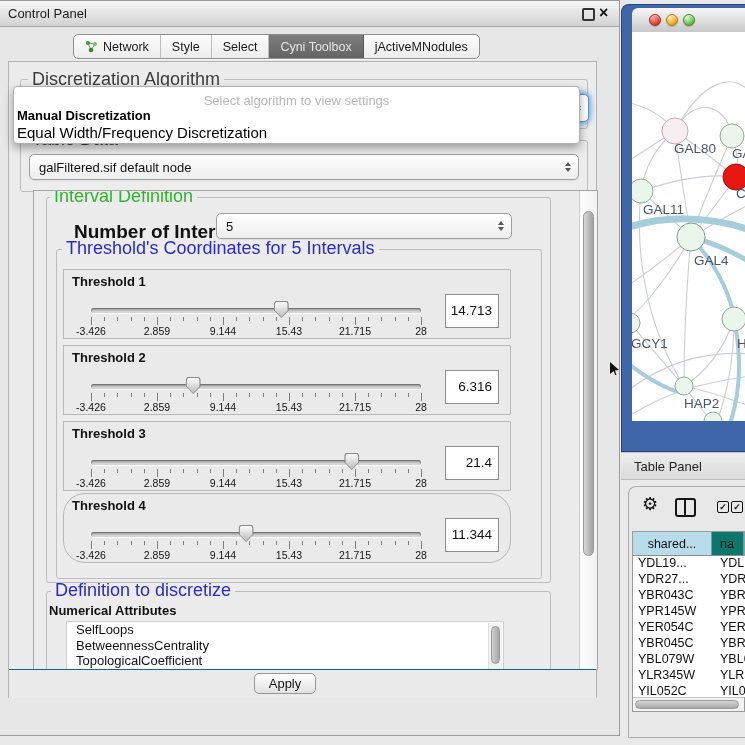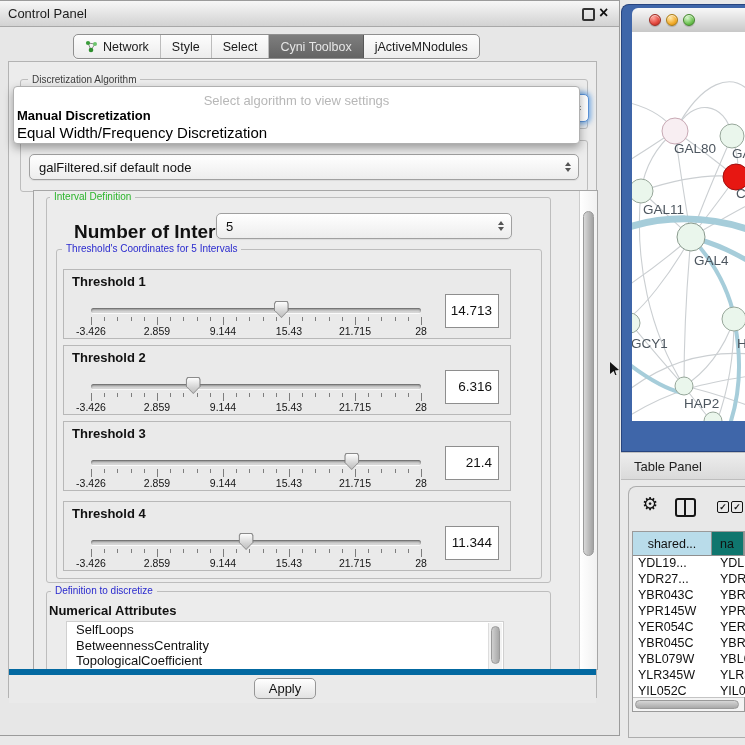--- a/index.html
+++ b/index.html
@@ -19,21 +19,21 @@
   .seg{display:flex;align-items:center;gap:5px;padding:0 11px;font-size:12.5px;color:#1a1a1a;border-right:1px solid #bcbcbc;white-space:nowrap;}
   .seg:last-child{border-right:none;}
   .seg.sel{background:linear-gradient(#7e7e7e,#646464);color:#e6e6e6;border-right-color:#575757;}
   #top-tabs{left:73px;top:33px;}
   #bottom-tabs{left:143px;top:703px;}
 
   
   #cp-content{left:8px;top:60px;width:589px;height:637px;border:1px solid #b3b3b3;background:#ececec;box-sizing:border-box;}
 
   .group{border:1px solid #bdbdbd;border-radius:3px;}
-  .group-title{font-size:10px;line-height:13px;background:#ececec;padding:0 4px;white-space:nowrap;}
+  .group-title{font-size:18px;line-height:13px;background:#ececec;padding:0 4px;white-space:nowrap;}
   .t-green{color:#2db52d;}
   .t-blue{color:#2a2ace;}
   .t-gray{color:#3c3c3c;}
 
   
   .combo{background:linear-gradient(#ffffff,#ededed);border:1px solid #a0a0a0;border-radius:5px;box-shadow:0 1px 1px rgba(0,0,0,.07);box-sizing:border-box;}
   .combo .val{position:absolute;left:9px;top:0;bottom:0;display:flex;align-items:center;font-size:13px;color:#111;}
   .spin{position:absolute;right:7px;top:50%;transform:translateY(-50%);display:flex;flex-direction:column;gap:2px;}
   .spin i{display:block;width:0;height:0;border-left:3.5px solid transparent;border-right:3.5px solid transparent;}
   .spin .up{border-bottom:4.5px solid #555;}
@@ -78,21 +78,21 @@
   .th-value{position:absolute;left:381px;top:24px;width:54px;height:34px;background:#fff;border:1px solid #8e8e8e;box-sizing:border-box;font-size:13.5px;color:#111;text-align:right;line-height:32px;padding-right:6px;}
 
   #attr-group{left:12px;top:400px;width:503px;height:106px;}
   #attr-title{left:17px;top:393px;}
   #attr-sub{left:15px;top:412px;font-size:13px;font-weight:bold;color:#111;}
   #attr-list{left:32px;top:430px;width:438px;height:50px;background:#fff;border:1px solid #d0d0d0;overflow:hidden;box-sizing:border-box;}
   .list-item{font-size:13px;color:#111;line-height:15.5px;padding-left:9px;white-space:nowrap;}
   #attr-vscroll{right:1px;top:1px;width:13px;height:46px;background:#f3f3f3;border-left:1px solid #ddd;}
   #attr-vthumb{left:2px;top:3px;width:9px;height:38px;border-radius:5px;background:linear-gradient(90deg,#cfcfcf,#a8a8a8);border:1px solid #9a9a9a;box-sizing:border-box;}
 
-  #apply-bar{left:0;top:607px;width:587px;height:28px;background:#eaeaea;border-top:6px solid #0369a1;}
+  #apply-bar{left:0;top:607px;width:587px;height:28px;background:#eaeaea;border-top:1px solid #0369a1;}
   #apply-btn{left:245px;top:3px;width:62px;height:21px;border:1px solid #969696;border-radius:5px;background:linear-gradient(#ffffff,#e2e2e2);font-size:13px;color:#111;text-align:center;line-height:20px;box-sizing:border-box;}
 
   
   #netwin{left:621px;top:4px;width:124px;height:448px;background:#3f66a9;border:1px solid #28457f;border-right:none;border-top-left-radius:8px;box-sizing:border-box;}
   #net-titlebar{left:10px;top:3px;width:114px;height:24px;background:linear-gradient(#f8f8f8,#c8c8c8);border-top-left-radius:6px;border-bottom:1px solid #8e8e8e;}
   .light{position:absolute;top:6px;width:12px;height:12px;border-radius:50%;box-shadow:inset 0 1px 1px rgba(255,255,255,.7),0 1px 1px rgba(0,0,0,.2);}
   #light-red{left:17px;background:radial-gradient(circle at 35% 30%,#ffa39b,#e2463c 60%,#a82418);border:1px solid #9c2a20;box-sizing:border-box;}
   #light-yellow{left:34px;background:radial-gradient(circle at 35% 30%,#ffe9ae,#f2ab29 60%,#c07f12);border:1px solid #ab7c14;box-sizing:border-box;}
   #light-green{left:51px;background:radial-gradient(circle at 35% 30%,#d8f6cd,#6ec352 60%,#3d9427);border:1px solid #44872c;box-sizing:border-box;}
   #net-canvas{left:10px;top:27px;width:114px;height:389px;background:#fff;overflow:hidden;}
@@ -329,21 +329,21 @@
                   <div class="tick-lab" style="left: 0%;">-3.426</div>
                   <div class="tick-lab" style="left: 20%;">2.859</div>
                   <div class="tick-lab" style="left: 40%;">9.144</div>
                   <div class="tick-lab" style="left: 60%;">15.43</div>
                   <div class="tick-lab" style="left: 80%;">21.715</div>
                   <div class="tick-lab" style="left: 100%;">28</div>
                 </div>
     </div>
     <div class="th-value">21.4</div>
   </div>
-            <div class="th-panel" style="top: 252px;">
+            <div class="th-panel" style="top: 244px; border-radius: 22px;">
     <span class="th-label">Threshold 4</span>
     <div class="slider-zone">
       <div class="track"></div>
       <div class="th-thumb" style="left: 46.9993%;"></div>
       <div class="ticks">
                   <div class="tick major" style="left: 0%;"></div>
                   <div class="tick" style="left: 4%;"></div>
                   <div class="tick" style="left: 8%;"></div>
                   <div class="tick" style="left: 12%;"></div>
                   <div class="tick" style="left: 16%;"></div>

